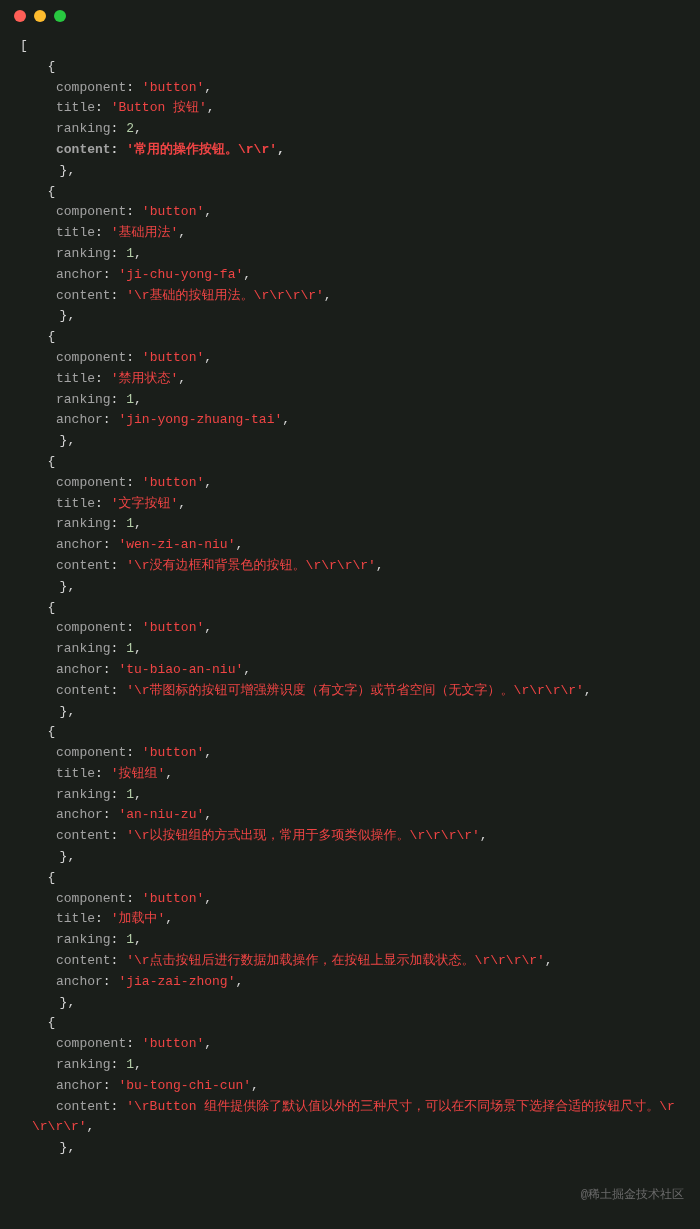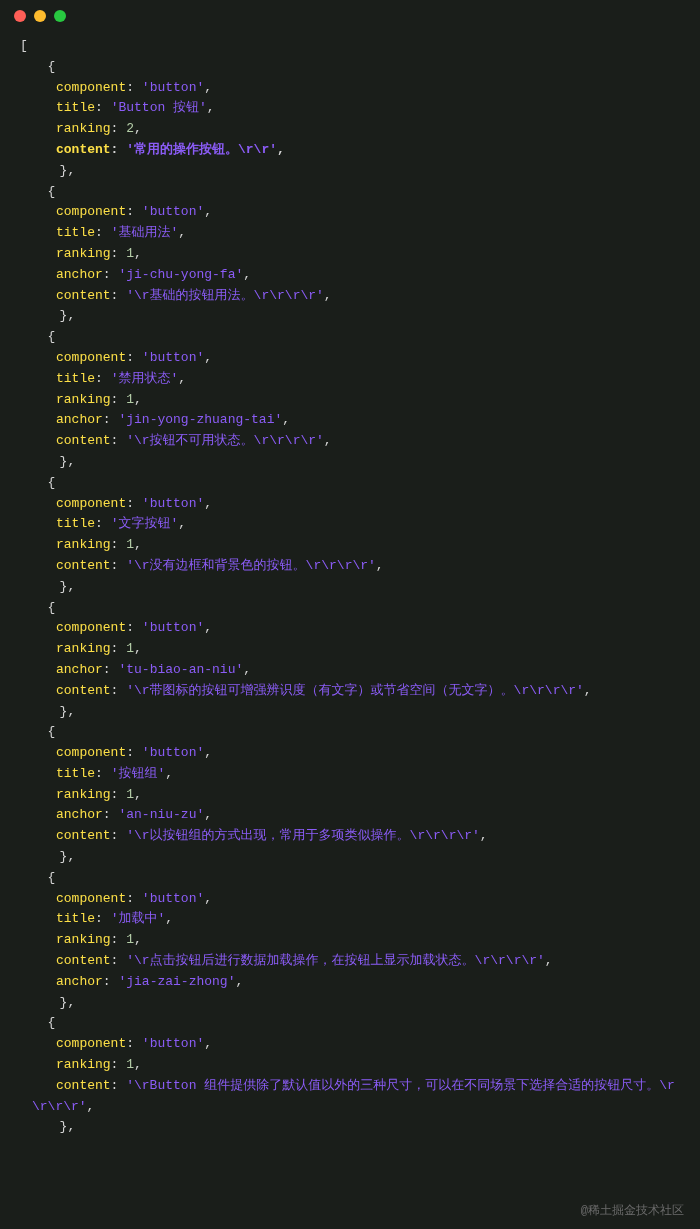--- a/index.html
+++ b/index.html
@@ -42,29 +42,29 @@
       padding: 4px 20px 20px 20px;
     }
 
     .line {
       white-space: pre-wrap;
       word-break: break-all;
     }
 
     .bracket { color: #d4d4d4; }
     .brace { color: #d4d4d4; }
-    .key { color: #fde047; }
-    .string-val { color: #8b5cf6; }
+    .key { color: #a3a3a3; }
+    .string-val { color: #ef4444; }
     .number-val { color: #b5cea8; }
     .comma { color: #d4d4d4; }
     .colon-space { color: #d4d4d4; }
 
     .footer {
       position: fixed;
-      bottom: 0;
+      bottom: 16px;
       right: 0;
       width: 700px;
       padding: 8px 16px;
       text-align: right;
       color: #6a6a6a;
       font-size: 12px;
       background-color: #1a1e1a;
     }
   </style>
 </head>
@@ -93,27 +93,27 @@
     <div class="line"><span style="padding-left:24px;"><span class="key">ranking</span><span class="colon-space">: </span><span class="number-val">1</span><span class="comma">,</span></span></div>
     <div class="line"><span style="padding-left:24px;"><span class="key">anchor</span><span class="colon-space">: </span><span class="string-val">'ji-chu-yong-fa'</span><span class="comma">,</span></span></div>
     <div class="line"><span style="padding-left:24px;margin-top:19px;"><span class="key">content</span><span class="colon-space">: </span><span class="string-val">'\r基础的按钮用法。\r\r\r\r'</span><span class="comma">,</span></span></div>
     <div class="line"><span style="padding-left:12px;"><span class="brace">  },</span></span></div>
 
     <div class="line"><span class="brace">  {</span></div>
     <div class="line"><span style="padding-left:24px;"><span class="key">component</span><span class="colon-space">: </span><span class="string-val">'button'</span><span class="comma">,</span></span></div>
     <div class="line"><span style="padding-left:24px;"><span class="key">title</span><span class="colon-space">: </span><span class="string-val">'禁用状态'</span><span class="comma">,</span></span></div>
     <div class="line"><span style="padding-left:24px;"><span class="key">ranking</span><span class="colon-space">: </span><span class="number-val">1</span><span class="comma">,</span></span></div>
     <div class="line"><span style="padding-left:24px;"><span class="key">anchor</span><span class="colon-space">: </span><span class="string-val">'jin-yong-zhuang-tai'</span><span class="comma">,</span></span></div>
-    <div class="line"><span style="padding-left:24px;"><span class="key">content</span><span class="colon-space">: </span><span class="string-val">'\r按钮不可用状态。\r\r\r\r'</span><span class="comma">,</span></span></div>
     <div class="line"><span style="padding-left:12px;"><span class="brace">  },</span></span></div>
 
     <div class="line"><span class="brace">  {</span></div>
     <div class="line"><span style="padding-left:24px;"><span class="key">component</span><span class="colon-space">: </span><span class="string-val">'button'</span><span class="comma">,</span></span></div>
     <div class="line"><span style="padding-left:24px;text-align:right;"><span class="key">title</span><span class="colon-space">: </span><span class="string-val">'文字按钮'</span><span class="comma">,</span></span></div>
     <div class="line"><span style="padding-left:24px;"><span class="key">ranking</span><span class="colon-space">: </span><span class="number-val">1</span><span class="comma">,</span></span></div>
+    <div class="line"><span style="padding-left:24px;"><span class="key">anchor</span><span class="colon-space">: </span><span class="string-val">'wen-zi-an-niu'</span><span class="comma">,</span></span></div>
     <div class="line"><span style="padding-left:24px;"><span class="key">content</span><span class="colon-space">: </span><span class="string-val">'\r没有边框和背景色的按钮。\r\r\r\r'</span><span class="comma">,</span></span></div>
     <div class="line"><span style="padding-left:12px;"><span class="brace">  },</span></span></div>
 
     <div class="line"><span class="brace">  {</span></div>
     <div class="line"><span style="padding-left:24px;"><span class="key">component</span><span class="colon-space">: </span><span class="string-val">'button'</span><span class="comma">,</span></span></div>
     <div class="line"><span style="padding-left:24px;"><span class="key">ranking</span><span class="colon-space">: </span><span class="number-val">1</span><span class="comma">,</span></span></div>
     <div class="line"><span style="padding-left:24px;"><span class="key">anchor</span><span class="colon-space">: </span><span class="string-val">'tu-biao-an-niu'</span><span class="comma">,</span></span></div>
     <div class="line"><span style="padding-left:24px;"><span class="key">content</span><span class="colon-space">: </span><span class="string-val">'\r带图标的按钮可增强辨识度（有文字）或节省空间（无文字）。\r\r\r\r'</span><span class="comma">,</span></span></div>
     <div class="line"><span style="padding-left:12px;"><span class="brace">  },</span></span></div>
 
@@ -129,20 +129,21 @@
     <div class="line"><span style="padding-left:24px;"><span class="key">component</span><span class="colon-space">: </span><span class="string-val">'button'</span><span class="comma">,</span></span></div>
     <div class="line"><span style="padding-left:24px;"><span class="key">title</span><span class="colon-space">: </span><span class="string-val">'加载中'</span><span class="comma">,</span></span></div>
     <div class="line"><span style="padding-left:24px;"><span class="key">ranking</span><span class="colon-space">: </span><span class="number-val">1</span><span class="comma">,</span></span></div>
     <div class="line"><span style="padding-left:24px;"><span class="key">content</span><span class="colon-space">: </span><span class="string-val">'\r点击按钮后进行数据加载操作，在按钮上显示加载状态。\r\r\r\r'</span><span class="comma">,</span></span></div>
     <div class="line"><span style="padding-left:24px;"><span class="key">anchor</span><span class="colon-space">: </span><span class="string-val">'jia-zai-zhong'</span><span class="comma">,</span></span></div>
     <div class="line"><span style="padding-left:12px;"><span class="brace">  },</span></span></div>
 
     <div class="line"><span class="brace">  {</span></div>
     <div class="line"><span style="padding-left:24px;"><span class="key">component</span><span class="colon-space">: </span><span class="string-val">'button'</span><span class="comma">,</span></span></div>
     <div class="line"><span style="padding-left:24px;"><span class="key">ranking</span><span class="colon-space">: </span><span class="number-val">1</span><span class="comma">,</span></span></div>
+    <div class="line"><span style="padding-left:24px;"><span class="key">anchor</span><span class="colon-space">: </span><span class="string-val">'bu-tong-chi-cun'</span><span class="comma">,</span></span></div>
     <div class="line"><span style="padding-left:24px;"><span class="key">content</span><span class="colon-space">: </span><span class="string-val">'\rButton 组件提供除了默认值以外的三种尺寸，可以在不同场景下选择合适的按钮尺寸。\r\r\r\r'</span><span class="comma">,</span></span></div>
     <div class="line"><span style="padding-left:12px;"><span class="brace">  },</span></span></div>
 
   </div>
 
 </div>
 
 <div class="footer">
   <span>@稀土掘金技术社区</span>
 </div>

